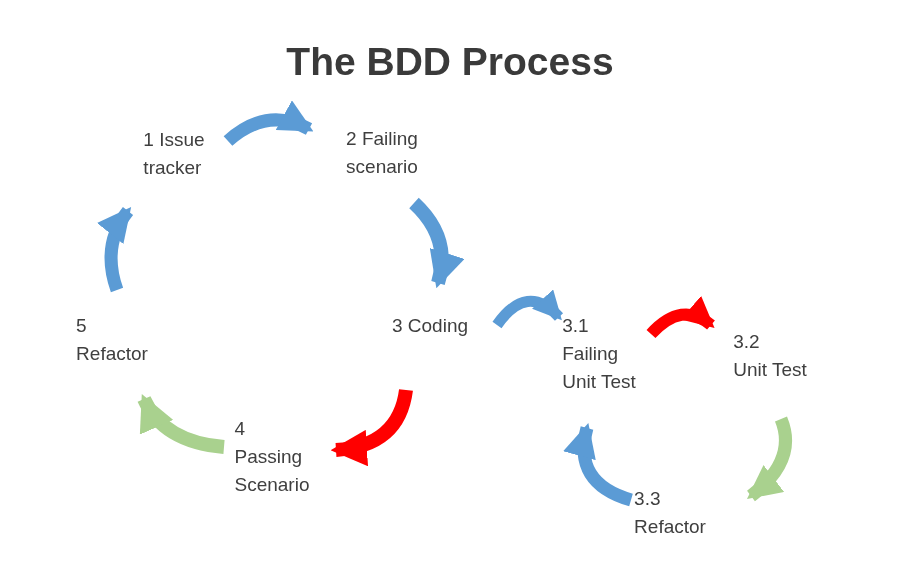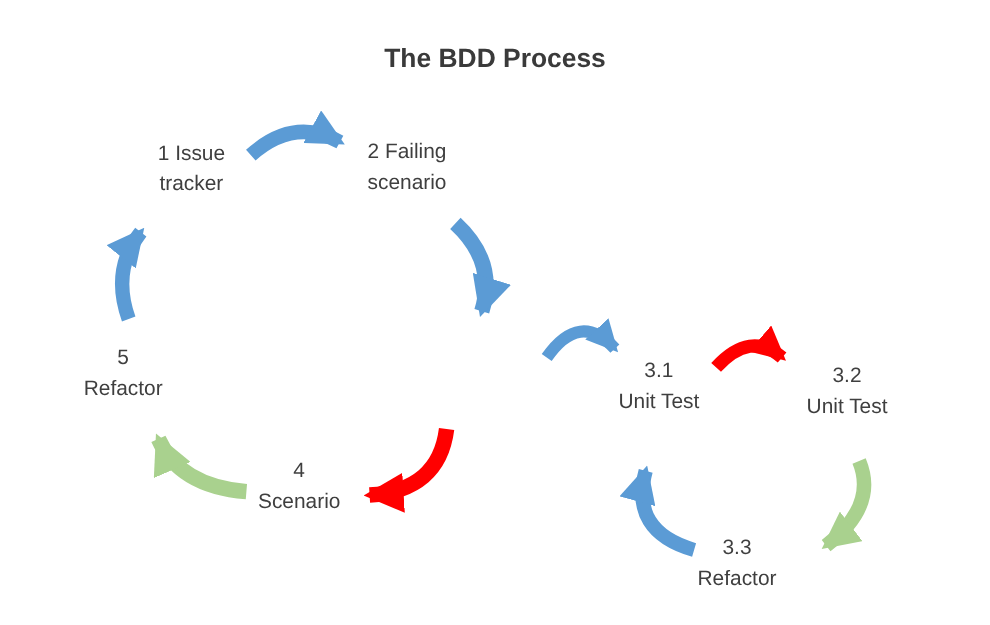--- a/index.html
+++ b/index.html
@@ -2,27 +2,27 @@
 <html><head>
 <meta charset="utf-8">
 <style>
   html,body { margin:0; padding:0; background:#ffffff; }
   .canvas {
     position:relative; width:900px; height:568px; background:#ffffff;
     overflow:hidden; font-family:"Liberation Sans", sans-serif;
   }
   .title {
     position:absolute; top:40px; left:0; width:100%;
-    text-align:center; font-size:24px; font-weight:700;
+    text-align:center; font-size:39px; font-weight:700;
     color:#3a3a3a; letter-spacing:0px;
   }
   .arrows { position:absolute; left:0; top:0; width:900px; height:568px; }
   .node {
     position:absolute; transform:translateX(-50%);
-    text-align:center; font-size:19px; line-height:28px;
+    text-align:left; font-size:19px; line-height:28px;
     color:#3f3f3f; white-space:nowrap;
   }
 </style>
 </head>
 <body>
 
 <div class="canvas">
 
   <div class="title">The BDD Process</div>
 
@@ -56,45 +56,48 @@
     <path d="M224,447 Q163,442 144,399" fill="none" stroke-width="14" marker-end="url(#head-green)" stroke="#a9d18e"></path>
 
     <path d="M117,290 Q101,245 128,211" fill="none" stroke-width="13" marker-end="url(#head-blue)" stroke="#5b9bd5"></path>
   </svg>
 
   <div class="node" style="left:174px; top:126px">
     <div>1 Issue</div>
     <div>tracker</div>
   </div>
 
-  <div class="node" style="left:370px; top:125px">
+  <div class="node" style="left:382px; top:125px">
     <div>2 Failing</div>
     <div>scenario</div>
   </div>
 
   <div class="node" style="left:430px; top:312px">
+    <div>3 Coding</div>
   </div>
 
-  <div class="node" style="left:599px; top:324px">
+  <div class="node" style="left:599px; top:312px">
     <div>3.1</div>
+    <div>Failing</div>
     <div>Unit Test</div>
   </div>
 
   <div class="node" style="left:770px; top:328px">
     <div>3.2</div>
     <div>Unit Test</div>
   </div>
 
   <div class="node" style="left:670px; top:485px">
     <div>3.3</div>
     <div>Refactor</div>
   </div>
 
   <div class="node" style="left:272px; top:415px">
     <div>4</div>
+    <div>Passing</div>
     <div>Scenario</div>
   </div>
 
   <div class="node" style="left:112px; top:312px">
     <div>5</div>
     <div>Refactor</div>
   </div>
 
 </div>
 

